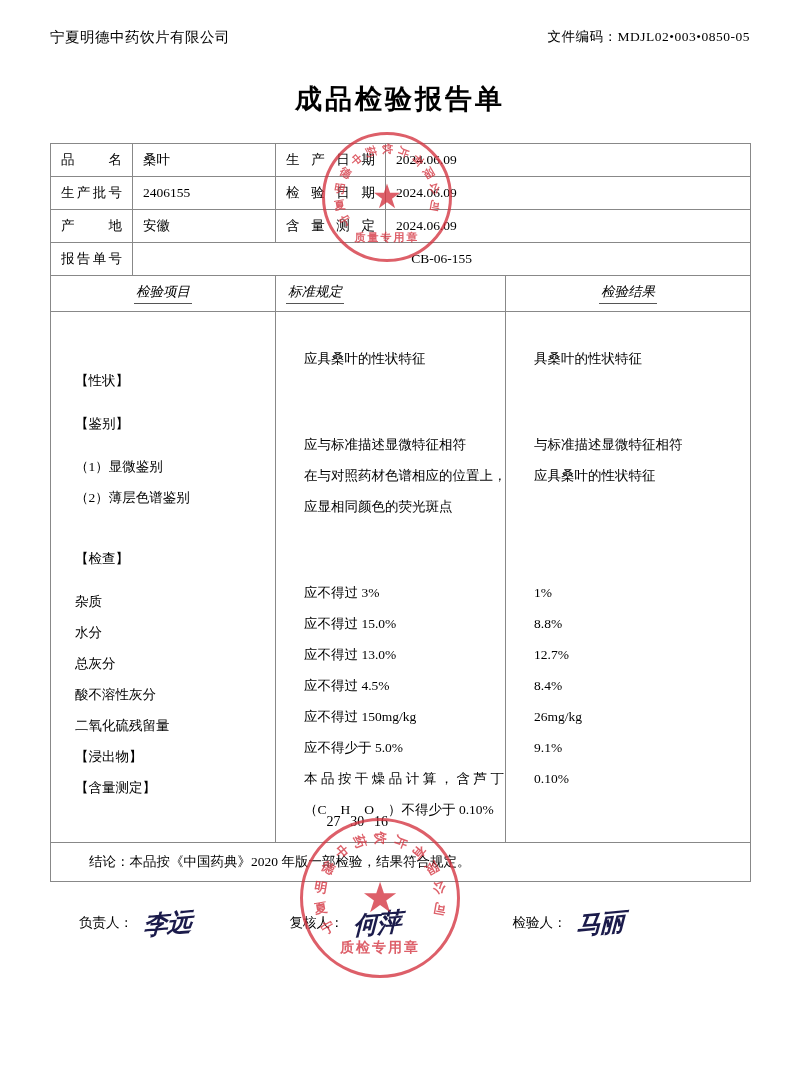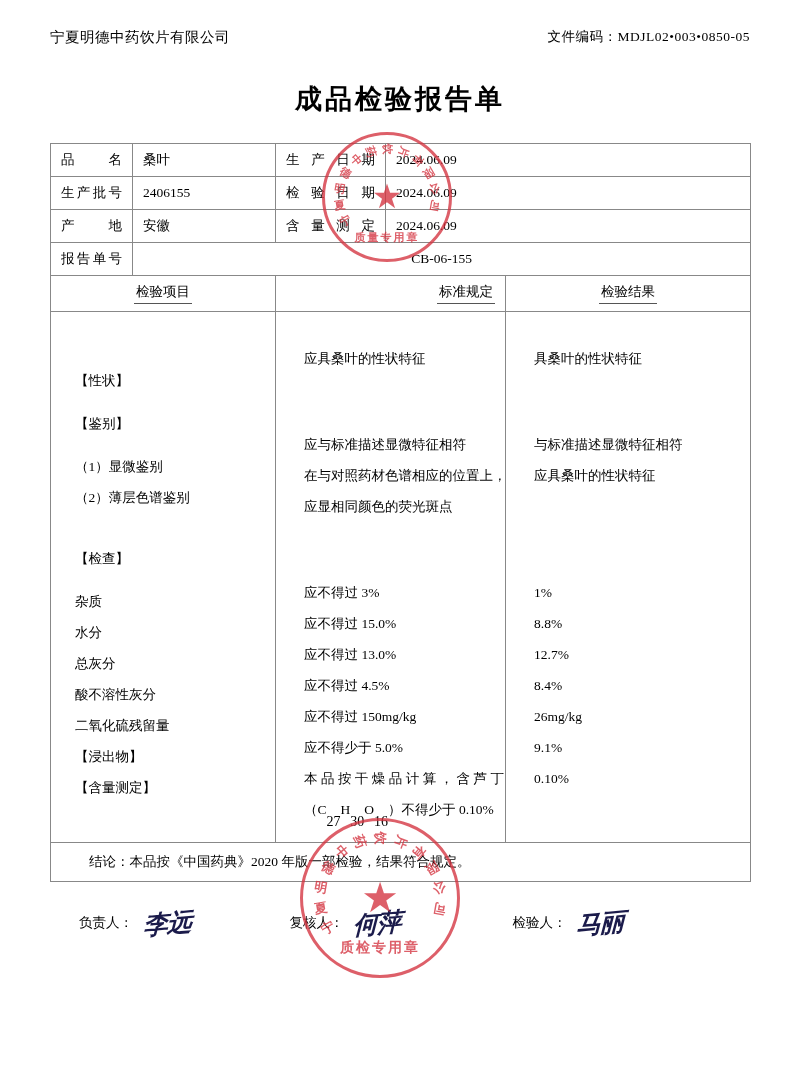--- a/index.html
+++ b/index.html
@@ -69,20 +69,21 @@
   
   .colhead td {
     height: 38px;
     border-bottom: none;
     padding-top: 12px;
   }
   .colhead span {
     display: inline-block;
     border-bottom: 1px solid #555;
     padding: 0 2px 2px 2px;
+    font-style: italic;
   }
   .ch-1 { width: 225px; }
   .ch-2 { width: 230px; }
   .ch-3 { width: 245px; }
 
   .body-cell {
     border-top: none !important;
     border-bottom: none !important;
     vertical-align: top;
     padding: 0;
@@ -234,21 +235,21 @@
         <td class="lbl c-lbl2">含量测定</td>
         <td class="val" colspan="2">2024.06.09</td>
       </tr>
       <tr>
         <td class="lbl">报告单号</td>
         <td class="val" colspan="4" style="text-align:center">CB-06-155</td>
       </tr>
 
       <tr class="colhead">
         <td class="ch-1" colspan="2" style="text-align:center"><span>检验项目</span></td>
-        <td class="ch-2" colspan="2" style="text-align:right"><span>标准规定</span></td>
+        <td class="ch-2" colspan="2" style="text-align:left"><span>标准规定</span></td>
         <td class="ch-3" style="text-align:center"><span>检验结果</span></td>
       </tr>
 
       <tr>
         <td class="body-cell" colspan="2">
           <div class="body-inner">
             <div class="spacer"></div>
             <div class="row-line">【性状】</div>
             <div class="spacer-sm"></div>
             <div class="row-line">【鉴别】</div>

